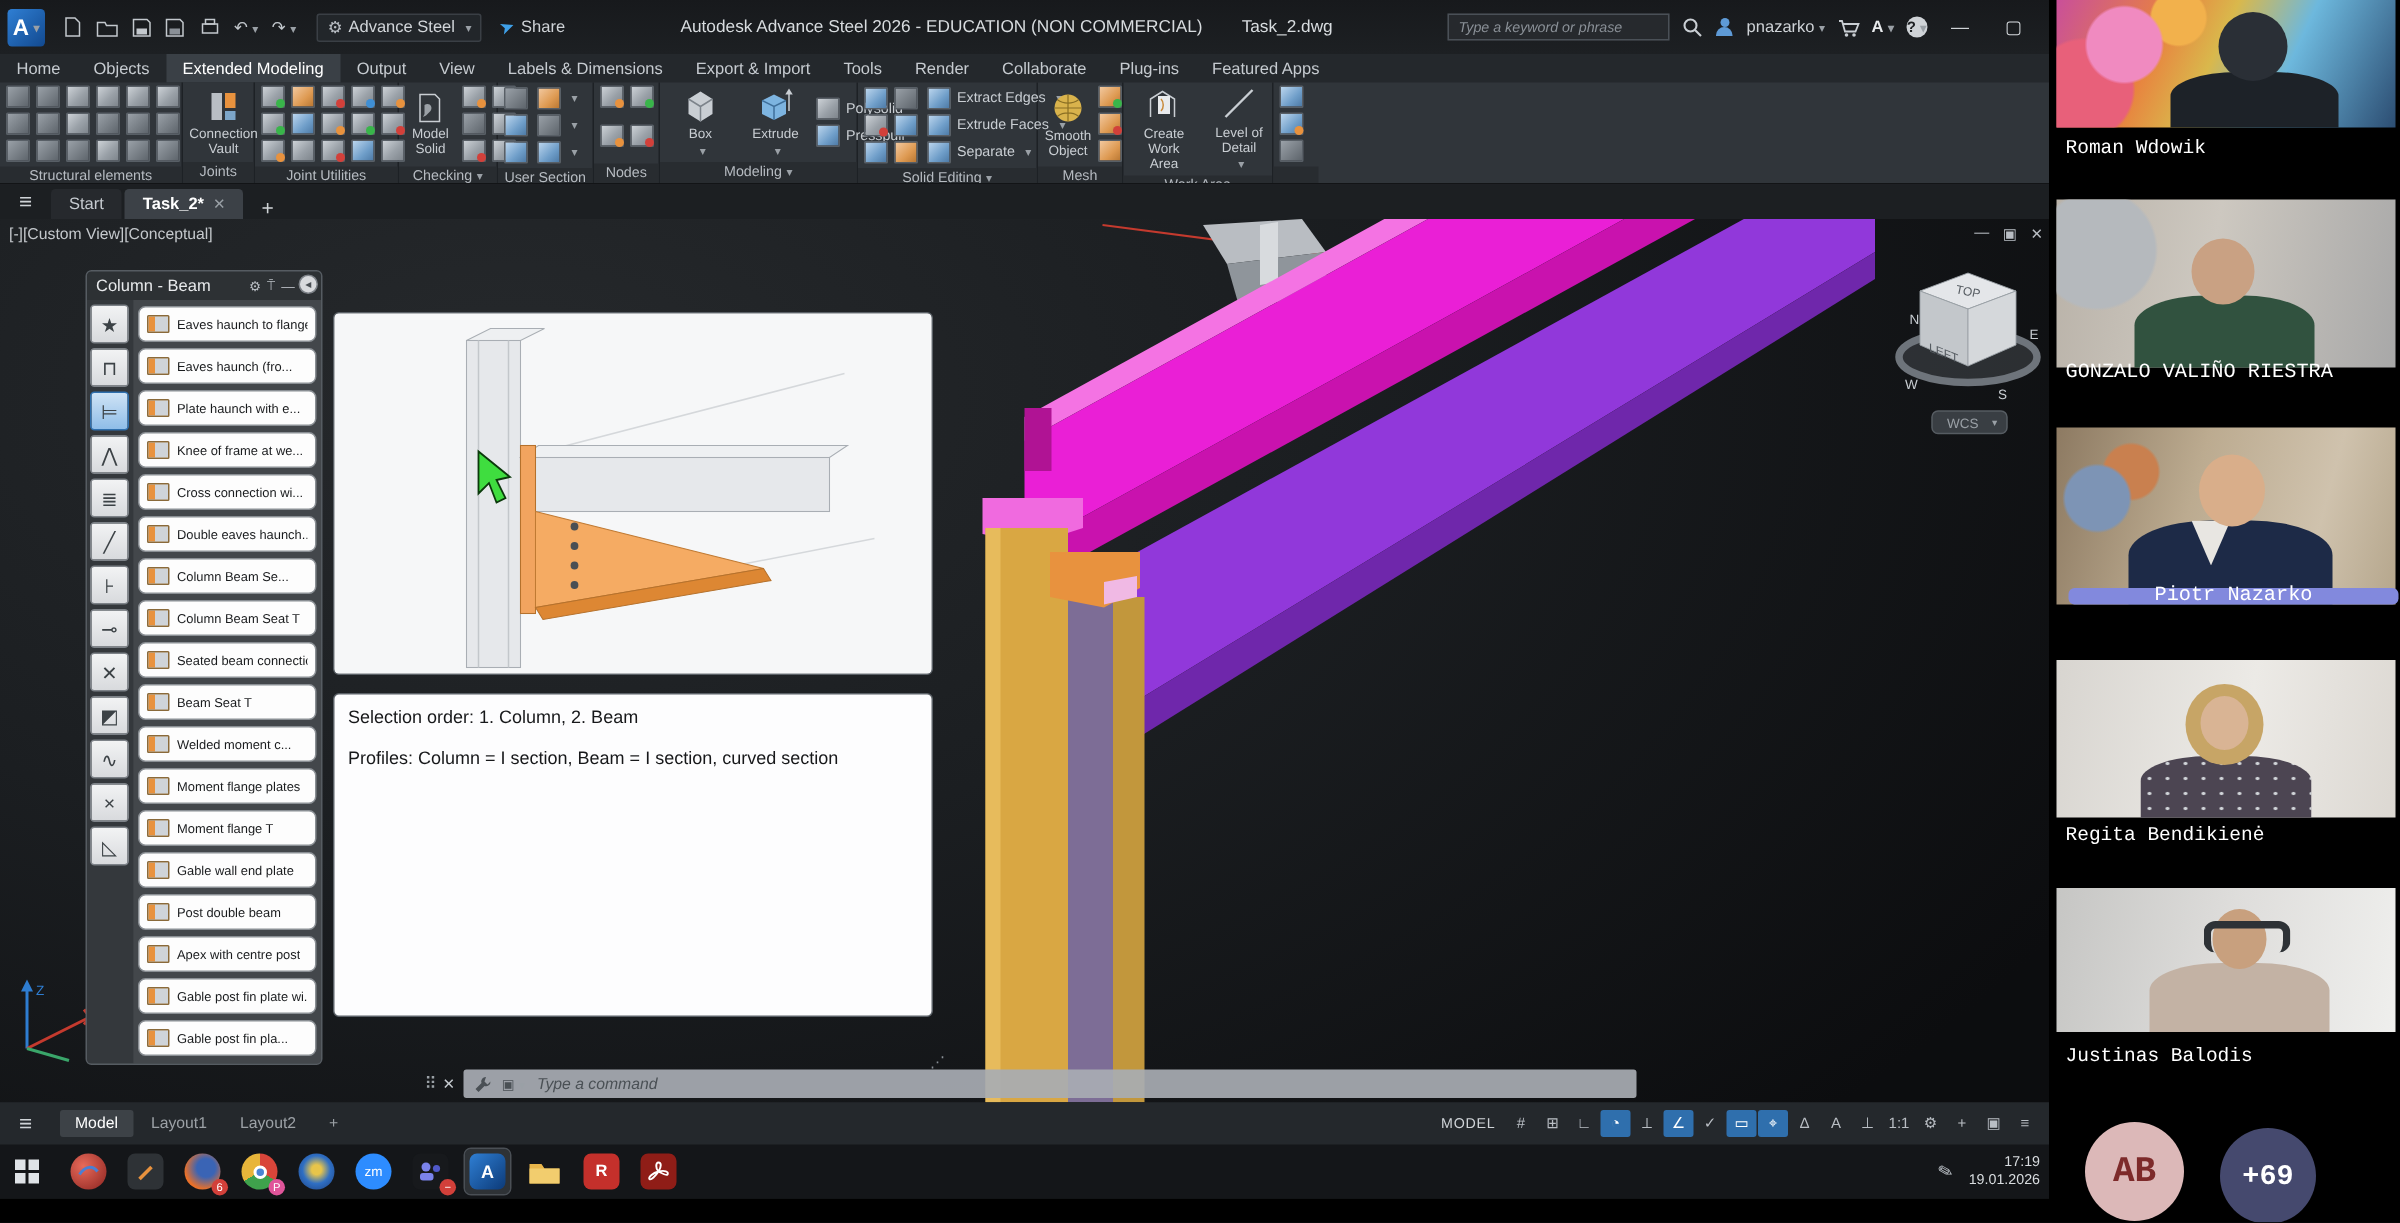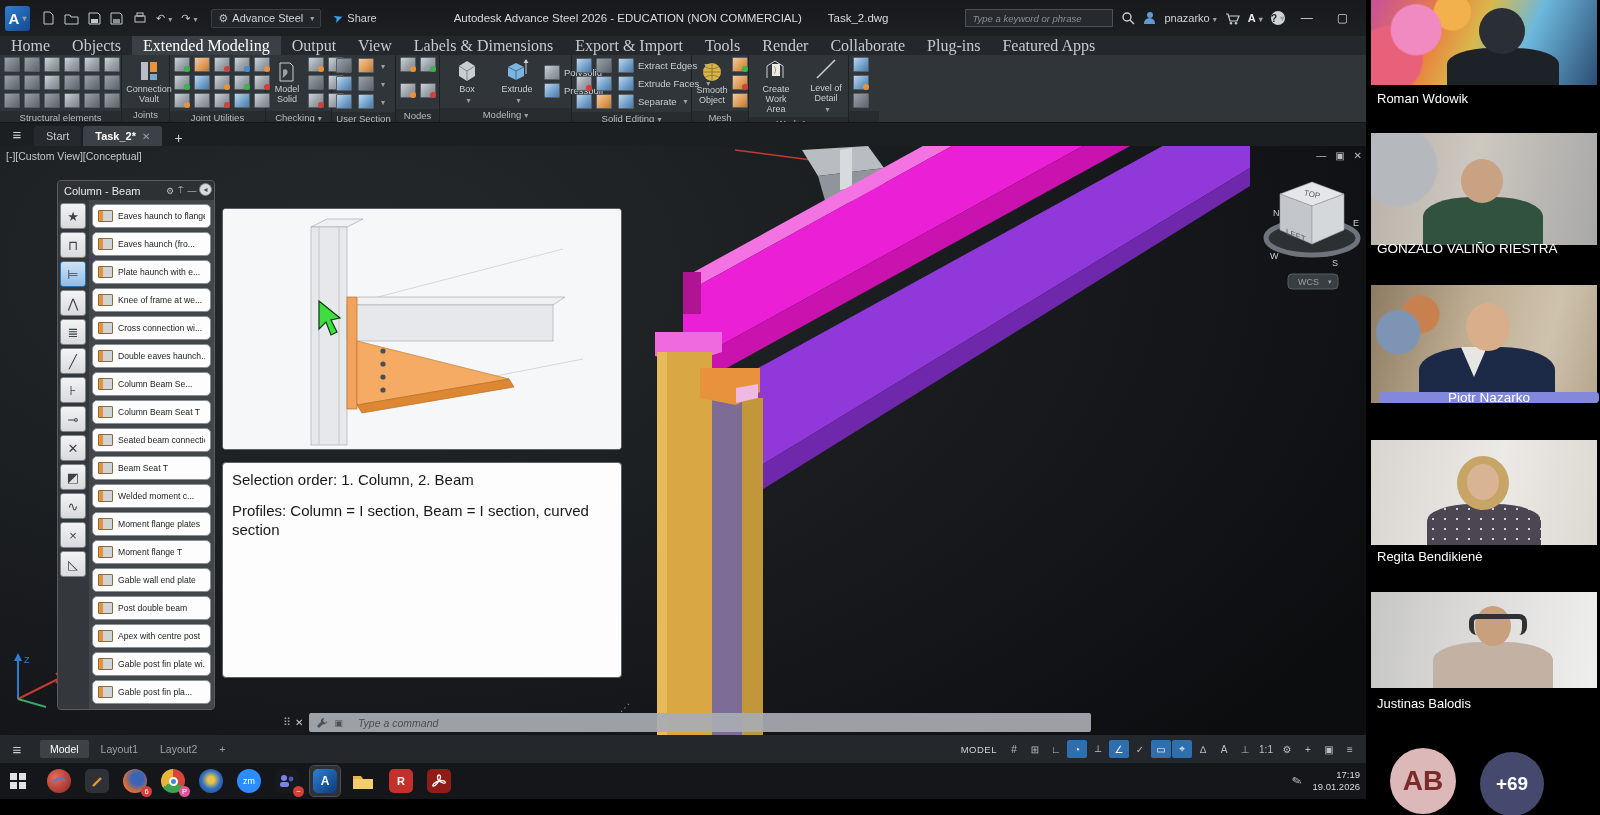--- a/index.html
+++ b/index.html
@@ -31,21 +31,21 @@
   .srch::placeholder{color:#8a9097;font-style:italic;}
   .person{width:13px;height:13px;position:relative;}
   .person::before{content:"";position:absolute;left:3.5px;top:0;width:6px;height:6px;border-radius:50%;background:#5e9ad6;}
   .person::after{content:"";position:absolute;left:1px;top:6.5px;width:11px;height:6px;border-radius:6px 6px 0 0;background:#5e9ad6;}
   .help{width:14px;height:14px;border-radius:50%;background:#cfd3d7;color:#1d2023;font-size:10px;font-weight:bold;
         display:flex;align-items:center;justify-content:center;}
   .winbtn{color:#cfd3d7;font-size:12px;padding:0 8px;}
 
   
   .menus{position:absolute;left:0;top:36px;width:100%;height:19px;background:#24282c;display:flex;align-items:stretch;
-         font-size:16px;color:#c6cbd0;font-family:Liberation Serif, serif;}
+         font-size:11px;color:#c6cbd0;}
   .mtab{padding:0 11px;display:flex;align-items:center;white-space:nowrap;}
   .mtab.active{background:#3a4046;color:#fff;}
 
   
   .rib{position:absolute;left:0;top:55px;width:100%;height:68px;background:#30353a;display:flex;border-bottom:1px solid #121416;}
   .panel{display:flex;flex-direction:column;border-right:1px solid #1d2125;}
   .pc{flex:1;display:flex;align-items:center;padding:2px 4px;gap:4px;}
   .plabel{height:14px;background:#282c30;color:#b6bbc1;font-size:9.5px;text-align:center;line-height:14px;
           padding:0 4px;white-space:nowrap;overflow:hidden;}
   .grid3{display:grid;grid-template-rows:repeat(3,16px);grid-auto-flow:column;gap:2px;align-self:center;}
@@ -103,21 +103,21 @@
   .picon{width:15px;height:12px;flex:0 0 auto;border:1px solid #8a6a3a;border-radius:1px;
          background:linear-gradient(90deg,#e8923e 0 34%,#cfd4d9 34% 100%);}
   .plab{font-size:8.6px;color:#1a1c1e;white-space:nowrap;overflow:hidden;}
   .pal-hide{position:absolute;right:2px;top:2px;width:13px;height:13px;border-radius:50%;background:#d8dadd;
             border:1px solid #7d8288;color:#4a4f54;font-size:8px;line-height:11px;text-align:center;}
 
   
   .prev{position:absolute;left:222px;top:62px;width:400px;height:242px;background:#fdfdfe;border:1px solid #5a6066;
         border-radius:4px;z-index:7;overflow:hidden;}
   .info{position:absolute;left:222px;top:316px;width:400px;height:216px;background:#fdfdfe;border:1px solid #5a6066;
-        border-radius:4px;z-index:7;padding:8px 9px;color:#17181a;font-size:15px;line-height:1.25;}
+        border-radius:4px;z-index:7;padding:8px 9px;color:#17181a;font-size:12px;line-height:1.25;}
   .info p{margin:0 0 12px 0;}
   .grip{position:absolute;left:620px;top:556px;color:#8a9097;font-size:10px;z-index:7;letter-spacing:1px;}
 
   
   .cmd{position:absolute;left:283px;top:567px;width:808px;height:19px;display:flex;align-items:center;z-index:9;}
   .cmd-h{color:#9aa0a6;font-size:11px;margin-right:4px;}
   .cmd-x{color:#c6cbd0;font-size:10px;margin-right:6px;}
   .cmd-box{flex:1;height:19px;background:rgba(168,173,179,.92);border-radius:2px;display:flex;align-items:center;
            gap:6px;padding:0 7px;}
   .cmd-in{flex:1;border:none;background:transparent;font-size:10.5px;color:#3c4144;outline:none;
@@ -145,21 +145,21 @@
   .badge{position:absolute;right:-2px;bottom:-1px;min-width:11px;height:11px;border-radius:6px;background:#d2403a;
          color:#fff;font-size:7.5px;display:flex;align-items:center;justify-content:center;padding:0 2px;}
   .badge.pk{background:#e0559a;}
   .circ{width:24px;height:24px;border-radius:50%;display:flex;align-items:center;justify-content:center;color:#fff;font-size:9px;font-weight:bold;}
   .sq{width:24px;height:24px;border-radius:5px;display:flex;align-items:center;justify-content:center;color:#fff;font-size:12px;font-weight:bold;}
   .clock{margin-left:auto;margin-right:6px;display:flex;align-items:center;gap:10px;color:#d8dcdf;font-size:9.5px;}
   .clock .tt{text-align:right;line-height:1.3;}
   .peni{color:#b9bec4;font-size:12px;transform:rotate(-15deg);}
 
   
-  .side{position:absolute;left:1368px;top:0;width:232px;height:815px;background:#000;overflow:hidden;}
+  .side{position:absolute;left:1368px;top:0;width:232px;height:815px;background:#000;overflow:hidden;font-family:Liberation Mono, monospace;}
   .tile{position:absolute;left:3px;width:226px;}
   .vid{position:relative;width:100%;overflow:hidden;background:#222;}
   .ph{position:absolute;border-radius:50%;}
   .pb{position:absolute;border-radius:40% 40% 0 0;}
   .pname{color:#fff;font-size:13px;}
   .tile:nth-of-type(1){top:0;height:110px;}
   .tile:nth-of-type(1) .vid{height:85px;background:
       radial-gradient(circle at 20% 35%,#f08ac0 0 13%,transparent 14%),
       radial-gradient(circle at 36% 14%,#f2b14c 0 11%,transparent 12%),
       radial-gradient(circle at 8% 70%,#e8607a 0 15%,transparent 16%),
@@ -193,21 +193,21 @@
       background-image:radial-gradient(circle,#cfd3d7 1px,transparent 1.4px);background-size:12px 10px;}
   .tile:nth-of-type(4) .pname{display:block;margin:4px 0 0 6px;}
   .tile:nth-of-type(5){top:592px;height:122px;}
   .tile:nth-of-type(5) .vid{height:96px;background:linear-gradient(100deg,#c6c6c4 0%,#dedddb 50%,#efefed 100%);}
   .tile:nth-of-type(5) .ph{left:104px;top:14px;width:36px;height:40px;background:#c8a07e;}
   .tile:nth-of-type(5) .ph::before{content:"";position:absolute;left:-6px;top:8px;width:48px;height:16px;border-radius:8px;
       border:5px solid #2e3236;border-bottom:none;background:transparent;}
   .tile:nth-of-type(5) .pb{left:62px;top:50px;width:120px;height:46px;background:#c3b2a4;}
   .tile:nth-of-type(5) .pname{display:block;margin:8px 0 0 6px;}
   .avat{position:absolute;border-radius:50%;display:flex;align-items:center;justify-content:center;font-weight:bold;}
-  .avat.ab{left:22px;top:748px;width:66px;height:66px;background:#dcb8b8;color:#7d2a2a;font-size:28px;}
+  .avat.ab{left:22px;top:748px;width:66px;height:66px;background:#dcb8b8;color:#7d2a2a;font-size:24px;}
   .avat.more{left:112px;top:752px;width:64px;height:64px;background:#45496e;color:#fff;font-size:19px;}
 </style>
 </head>
 <body>
 
 <div class="stage">
 
   <div class="app">
 
     <div class="tbar">

